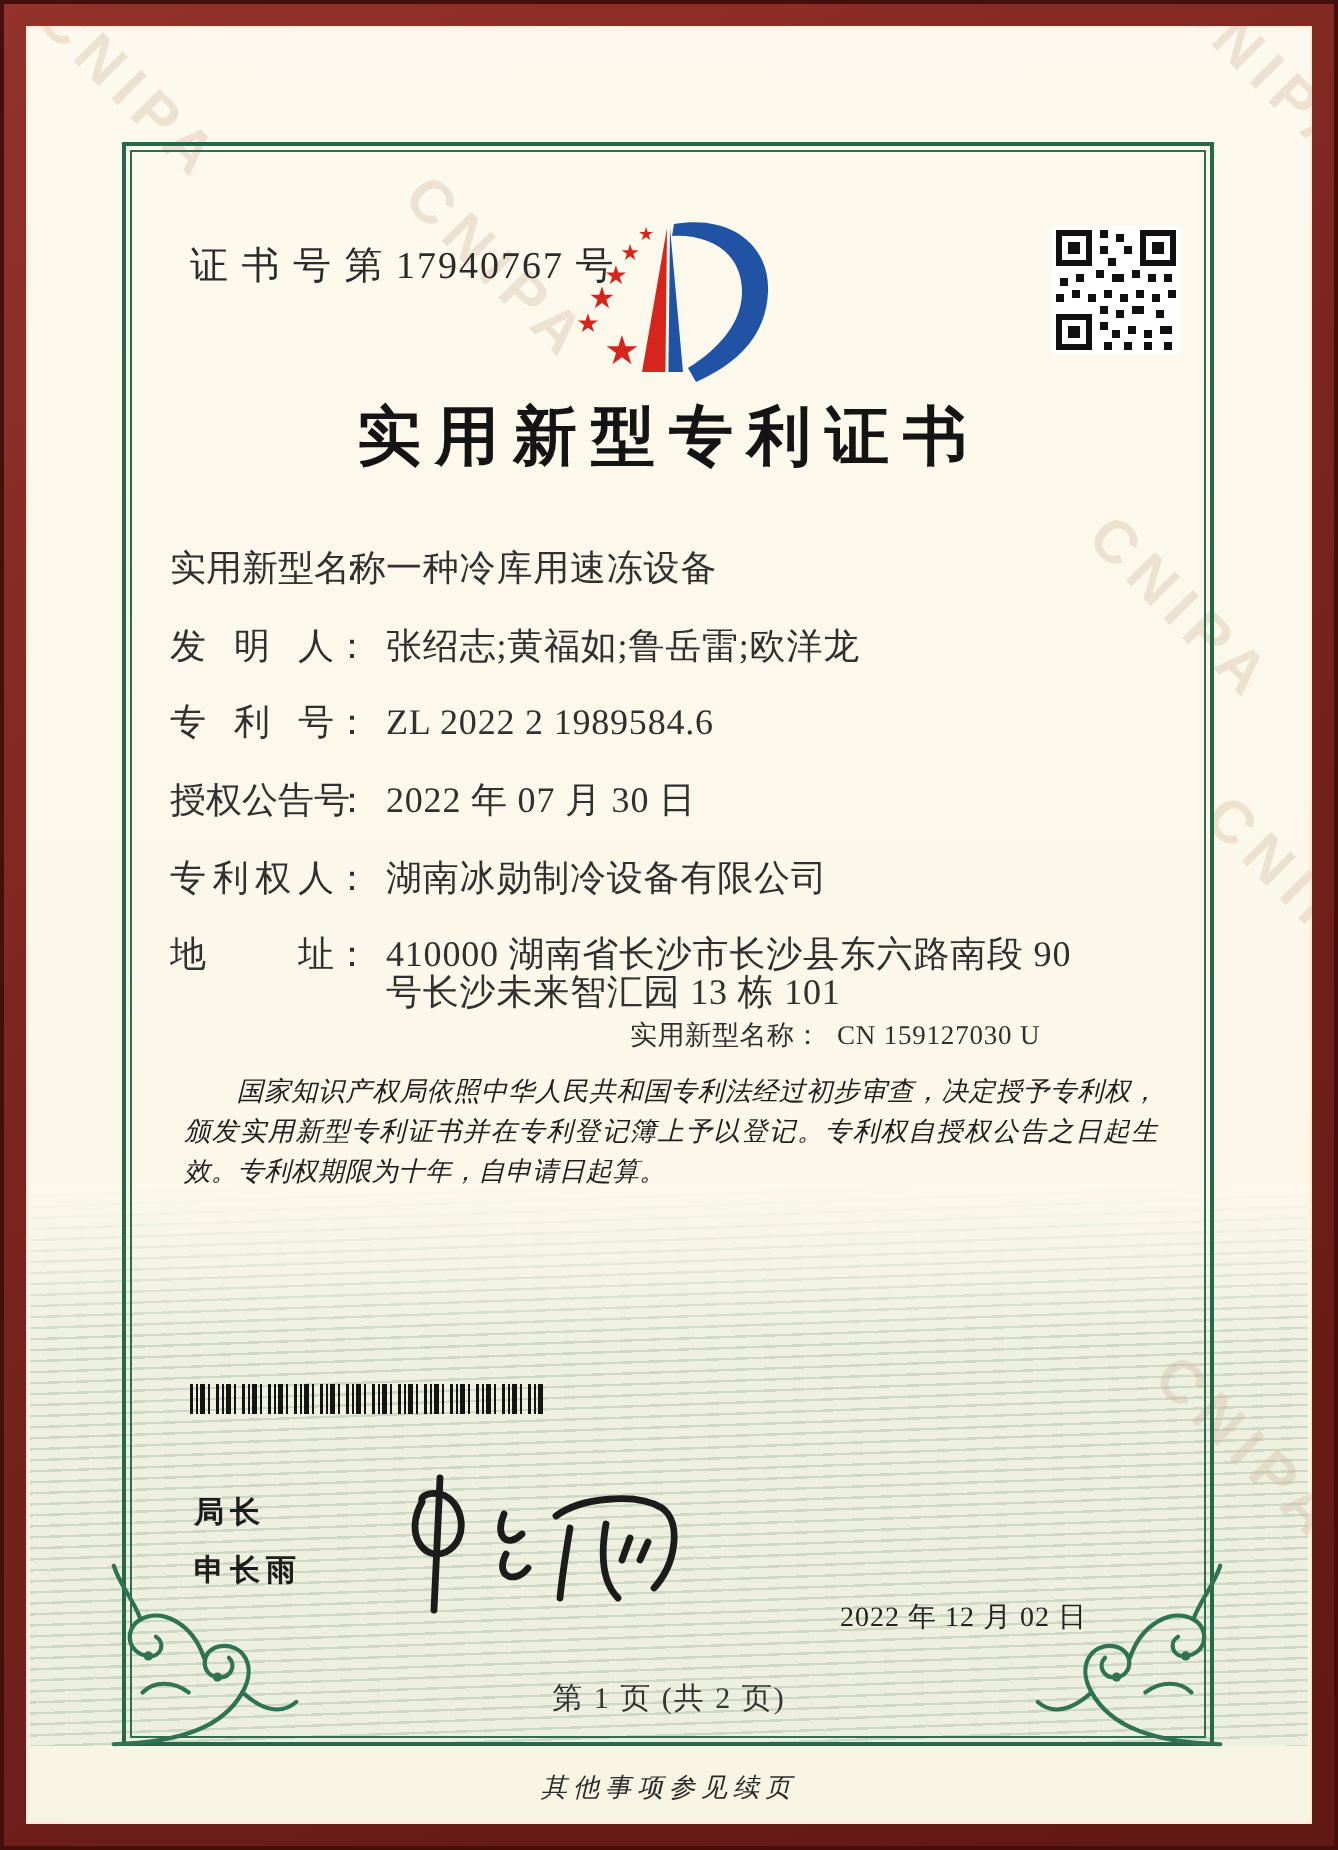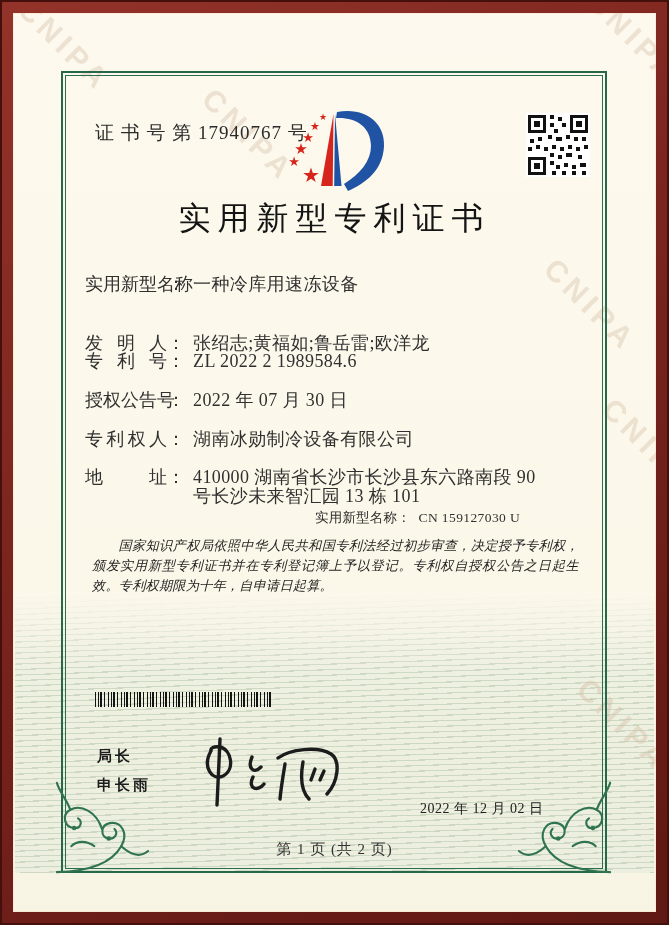--- a/index.html
+++ b/index.html
@@ -22,21 +22,21 @@
   .waves::after{content:"";position:absolute;inset:0;
          background:linear-gradient(180deg,#fcf8eb 0,rgba(252,248,235,0) 80px);}
   
   .wm{position:absolute;z-index:0;font-family:"Liberation Sans",sans-serif;font-weight:700;
       font-size:30px;letter-spacing:5px;color:rgba(203,173,146,.30);transform:rotate(45deg);white-space:nowrap;}
   
   .cert-no{position:absolute;left:95px;top:120px;z-index:2;font-size:19px;letter-spacing:1px;color:#2b2b2b;}
   .logo{position:absolute;left:283px;top:106px;z-index:2;}
   .qr{position:absolute;left:526px;top:113px;z-index:2;}
   .title{position:absolute;left:0;top:197px;width:100%;text-align:center;z-index:2;
-         font-size:32px;font-weight:400;letter-spacing:7px;color:#141414;}
+         font-size:32px;font-weight:700;letter-spacing:7px;color:#141414;}
   
   .row{position:absolute;left:85px;z-index:2;font-size:18px;line-height:19px;color:#303030;white-space:nowrap;}
   .row2{position:absolute;left:315px;z-index:2;font-size:13.5px;line-height:19px;color:#303030;white-space:nowrap;}
   .flabel{display:inline-block;width:82px;text-align:justify;text-align-last:justify;vertical-align:top;}
   .colon{display:inline-block;margin-right:8px;vertical-align:top;}
   .fvalue{display:inline-block;vertical-align:top;letter-spacing:.4px;}
   .fvalue.wrap{width:358px;white-space:normal;line-height:19px;}
   
   .body-text{position:absolute;left:92px;top:536px;width:487px;z-index:2;}
   .body-text p{margin:0;text-indent:2em;text-align:justify;font-size:13.2px;line-height:20px;
@@ -160,21 +160,21 @@
         <rect x="46" y="58" width="4" height="4"></rect>
         <rect x="56" y="58" width="4" height="4"></rect>
     </g>
   </svg>
 
   <div class="title">实用新型专利证书</div>
 
   <div class="row" style="top:275px;">
     <span class="flabel">实用新型名称</span><span class="colon">：</span><span class="fvalue">一种冷库用速冻设备</span>
   </div>
-  <div class="row" style="top:314px;margin-top:20px;">
+  <div class="row" style="top:314px;">
     <span class="flabel">发明人</span><span class="colon">：</span><span class="fvalue">张绍志;黄福如;鲁岳雷;欧洋龙</span>
   </div>
   <div class="row" style="top:352px;">
     <span class="flabel">专利号</span><span class="colon">：</span><span class="fvalue">ZL 2022 2 1989584.6</span>
   </div>
   <div class="row" style="top:391px;">
     <span class="flabel">授权公告号</span><span class="colon">：</span><span class="fvalue">2022 年 07 月 30 日</span>
   </div>
   <div class="row" style="top:430px;">
     <span class="flabel">专利权人</span><span class="colon">：</span><span class="fvalue">湖南冰勋制冷设备有限公司</span>
@@ -202,15 +202,16 @@
     <path d="M63,46 C57,58 68,61 74,53"></path>
     <path d="M88,27 C100,18 128,15 141,23 C151,30 148,51 137,63"></path>
     <path d="M95,33 C93,45 91,57 90,68"></path>
     <path d="M113,31 C110,48 112,61 119,68"></path>
     <path d="M125,38 L121,49"></path>
     <path d="M134,40 L130,49"></path>
   </svg>
 
   <div class="issue-date">2022 年 12 月 02 日</div>
   <div class="page-info">第 1 页 (共 2 页)</div>
+  <div class="footer-note">其他事项参见续页</div>
 
   <div class="frame"></div>
 </div>
 
 </body></html>

